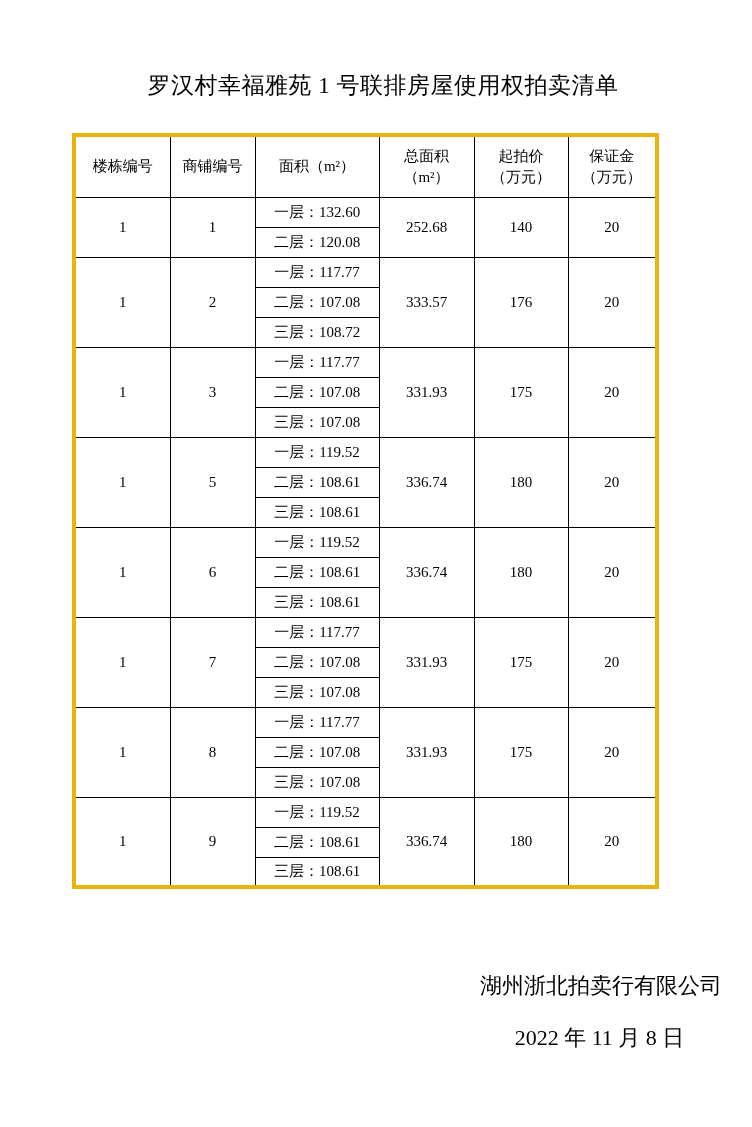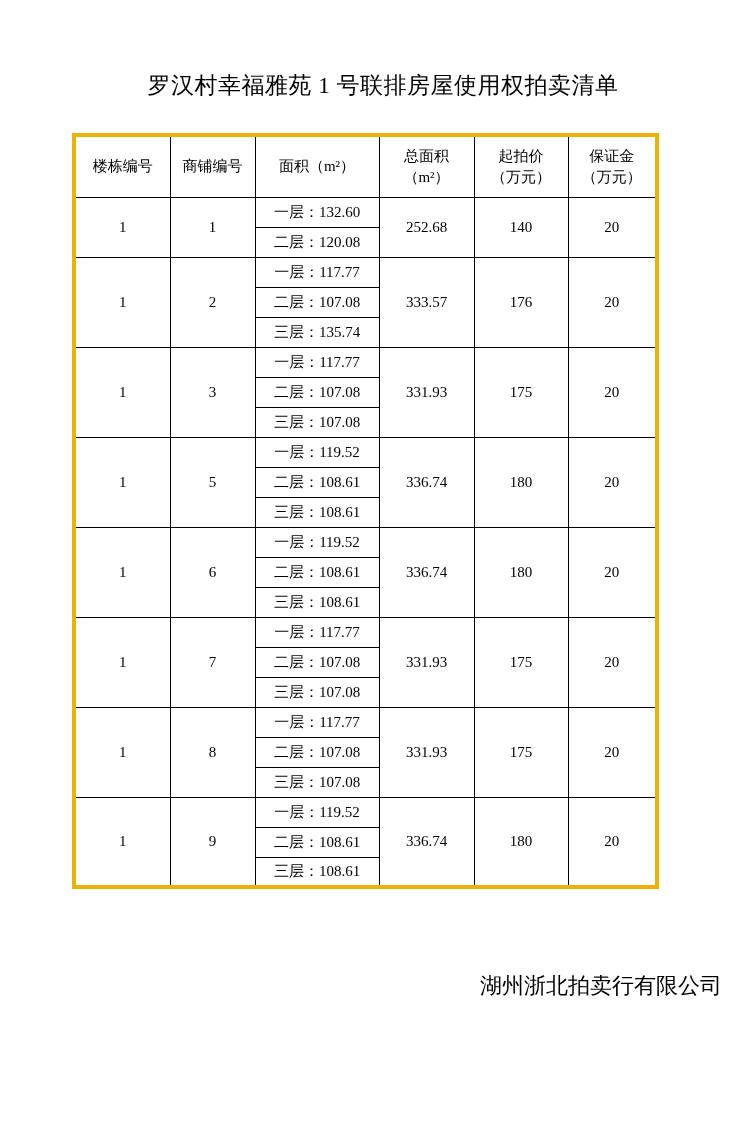--- a/index.html
+++ b/index.html
@@ -96,21 +96,21 @@
         <td rowspan="3">2</td>
         <td class="floor">一层：117.77</td>
         <td rowspan="3">333.57</td>
         <td rowspan="3">176</td>
         <td rowspan="3">20</td>
       </tr>
       <tr>
         <td class="floor">二层：107.08</td>
       </tr>
       <tr>
-        <td class="floor">三层：135.74</td>
+        <td class="floor">三层：108.72</td>
       </tr>
       <tr>
         <td rowspan="3">1</td>
         <td rowspan="3">3</td>
         <td class="floor">一层：117.77</td>
         <td rowspan="3">331.93</td>
         <td rowspan="3">175</td>
         <td rowspan="3">20</td>
       </tr>
       <tr>
@@ -187,13 +187,14 @@
         <td class="floor">二层：108.61</td>
       </tr>
       <tr>
         <td class="floor">三层：108.61</td>
       </tr>
     </tbody>
 </table>
 
 <div class="footer">
   <div class="company">湖州浙北拍卖行有限公司</div>
+  <div class="date">2022 年 11 月 8 日</div>
 </div>
 
 </body></html>

